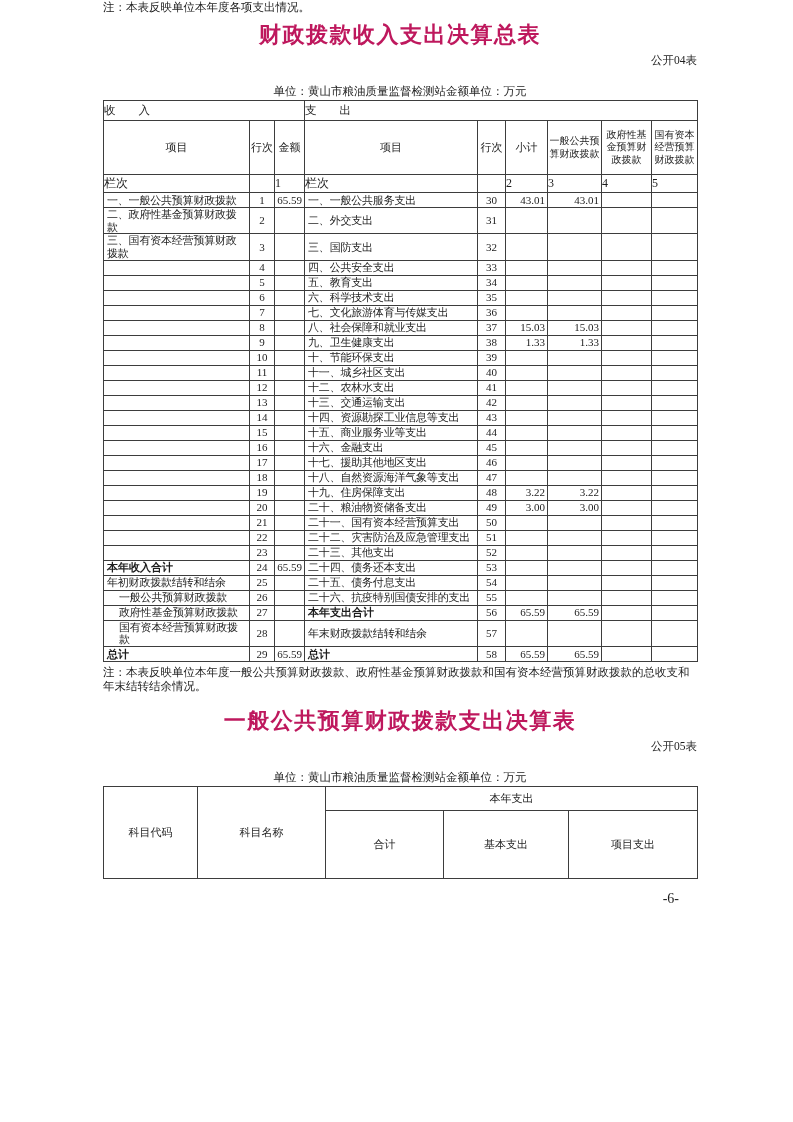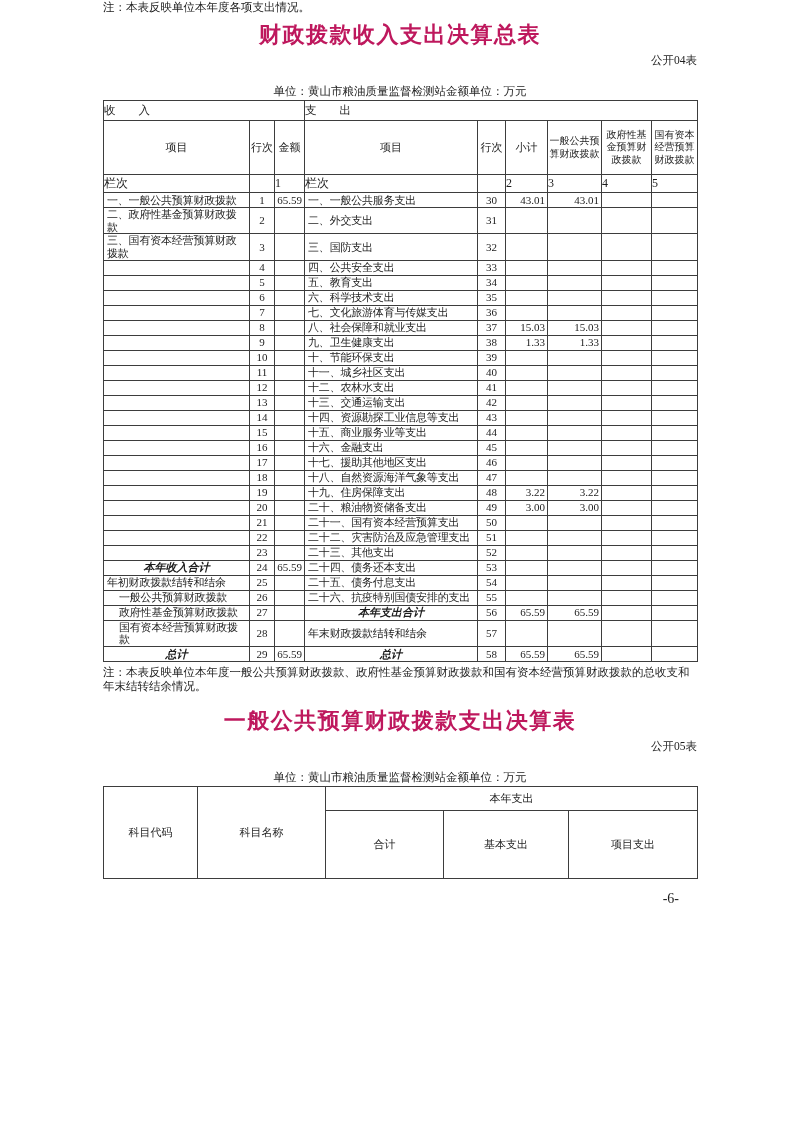--- a/index.html
+++ b/index.html
@@ -93,23 +93,22 @@
     vertical-align: middle;
   }
   .t1 td.item {
     font-size: 11px;
     text-align: left;
     padding: 0 3px;
     letter-spacing: -0.2px;
   }
   .t1 td.item.bold {
     font-weight: bold;
-    text-align: center;
+    text-align: left;
     letter-spacing: 0;
-    font-style: italic;
   }
   .t1 td.item.indent { padding-left: 15px; }
   .t1 td.line { text-align: center; }
   .t1 td.num { text-align: right; padding: 0 2px; }
   .note-text {
     margin-top: 3px;
     font-size: 11.5px;
     line-height: 14px;
   }
   

